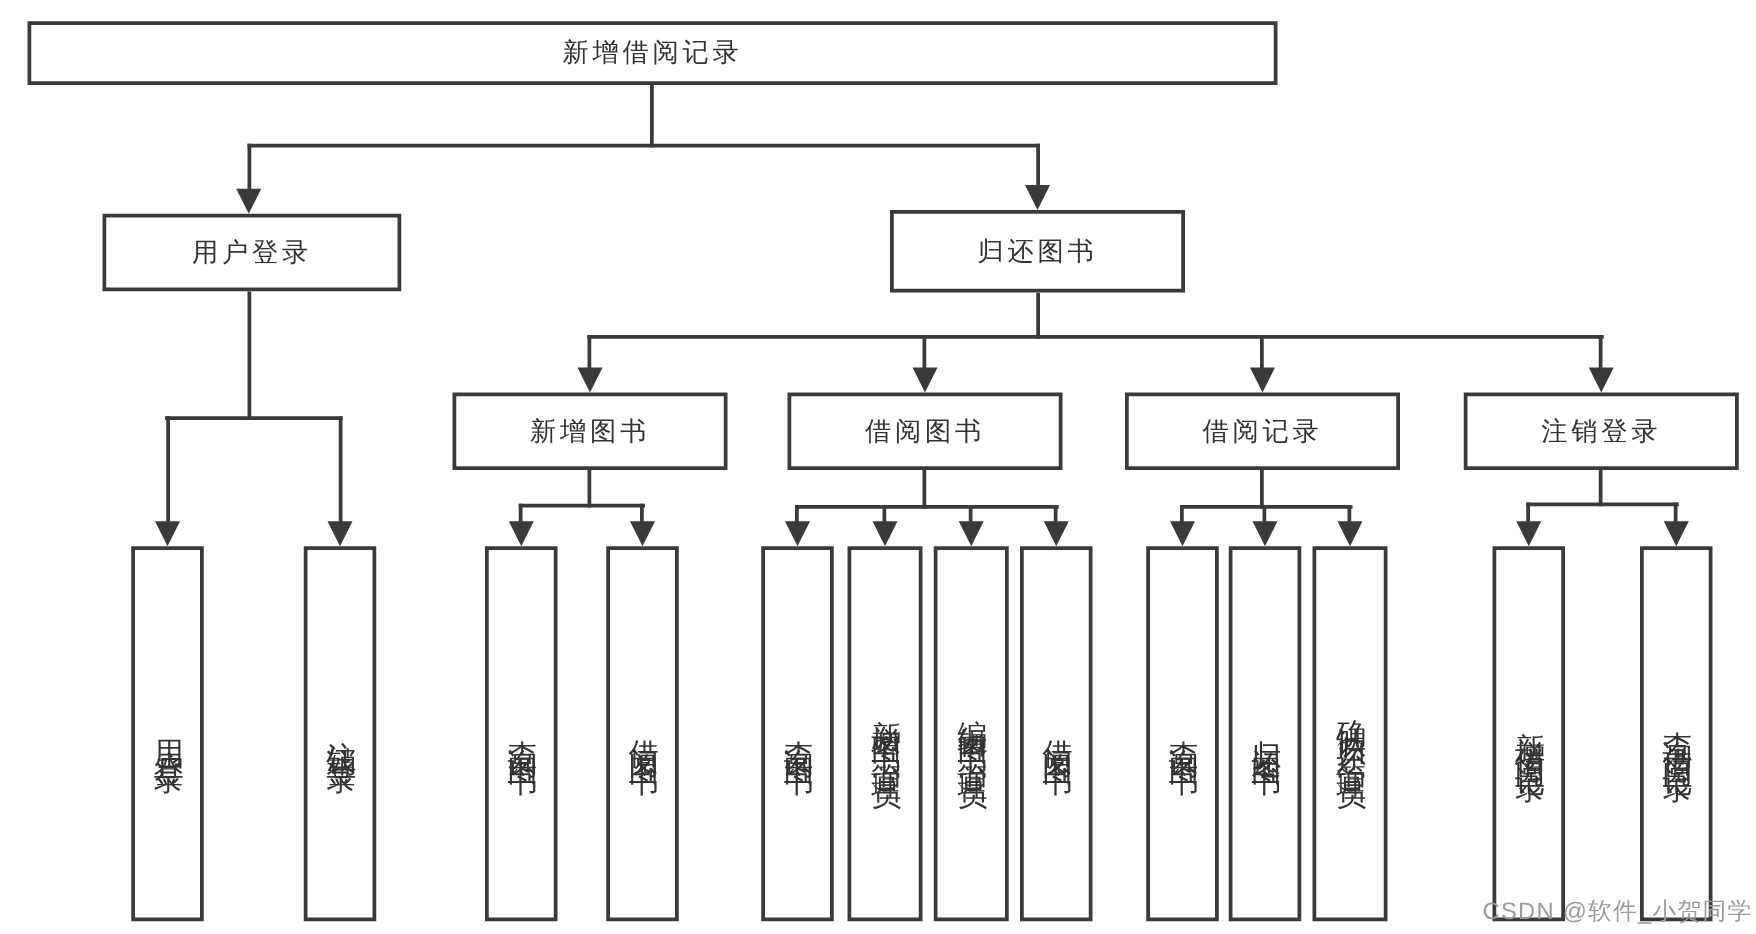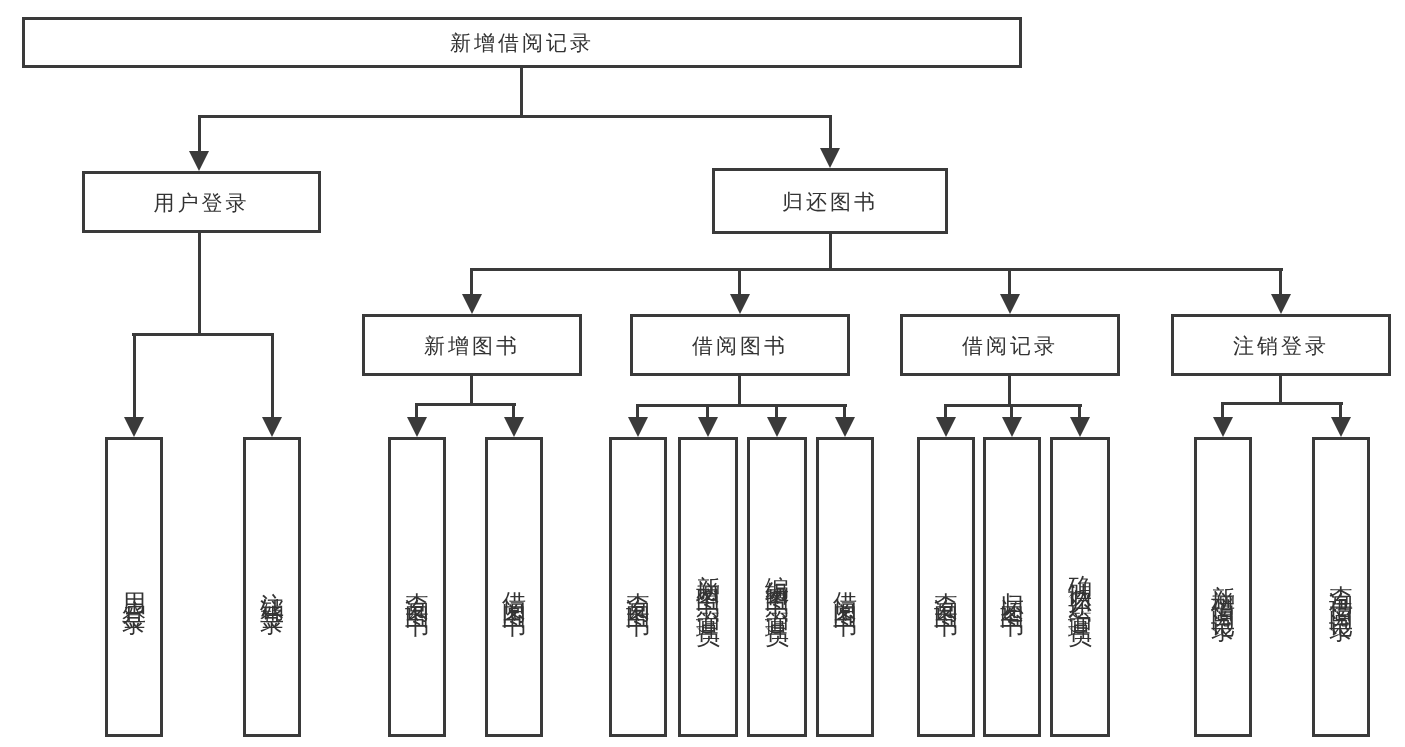--- a/index.html
+++ b/index.html
@@ -141,14 +141,15 @@
   <div class="box vbox" style="left:747px;top:437px;width:60px;height:300px">编辑图书（管理员）</div>
   <div class="box vbox" style="left:816px;top:437px;width:58px;height:300px">借阅图书</div>
 
   <div class="box vbox" style="left:917px;top:437px;width:58px;height:300px">查询图书</div>
   <div class="box vbox" style="left:983px;top:437px;width:58px;height:300px">归还图书</div>
   <div class="box vbox" style="left:1050px;top:437px;width:60px;height:300px">确认归还（管理员）</div>
 
   <div class="box vbox" style="left:1194px;top:437px;width:58px;height:300px">新增借阅记录</div>
   <div class="box vbox" style="left:1312px;top:437px;width:58px;height:300px">查询借阅记录</div>
 
+  <div class="watermark">CSDN @软件_小贺同学</div>
 
 </div>
 
 </body></html>

